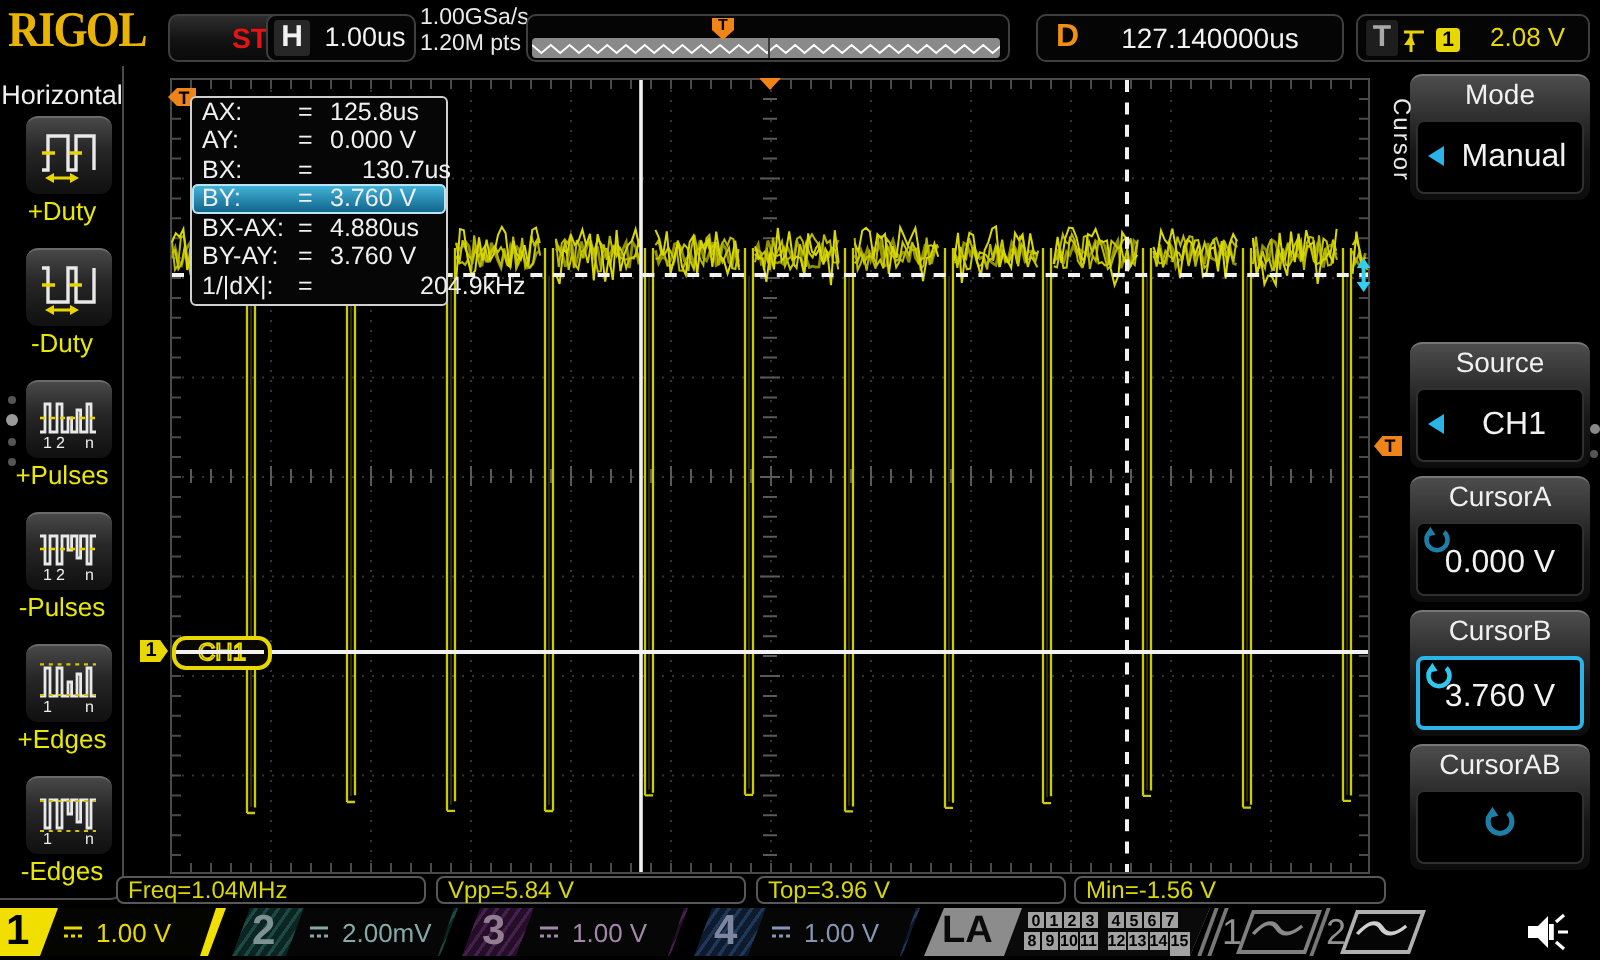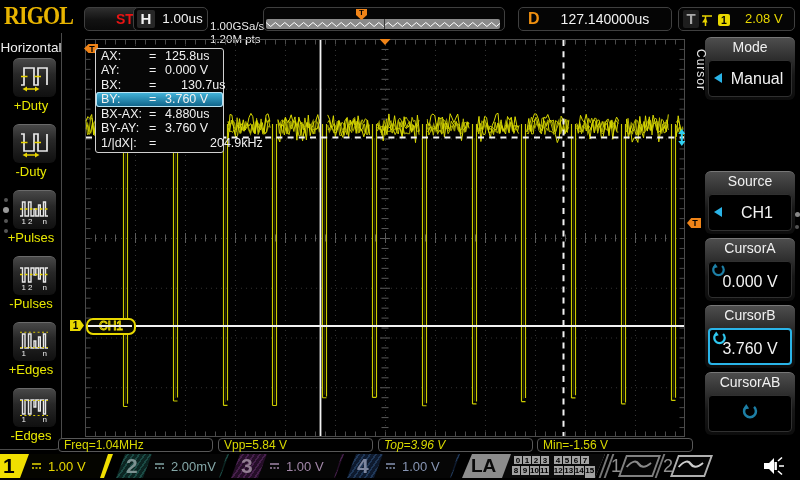--- a/index.html
+++ b/index.html
@@ -31,21 +31,21 @@
 #mbox span { line-height:14.6px; }
 </style></head><body>
 <div id="scr">
 
   <div style="position:absolute;left:4px;top:2px;font-family:'Liberation Serif',serif;font-weight:bold;font-size:25px;color:#e8b400;letter-spacing:-1px;transform:scaleX(0.88);transform-origin:left;">RIGOL</div>
     <div class="tbox" style="left:84px;width:44px;background:linear-gradient(180deg,#2e2e2e,#121212 55%,#0a0a0a);text-align:left;padding-left:31px;"><span style="color:#e81414;font-weight:bold;font-size:14px;line-height:22px;">STOP</span></div>
     <div class="tbox" style="left:133px;width:73px;">
       <span style="position:absolute;left:3px;top:2px;width:18px;height:18px;background:#272727;border-radius:2px;color:#f2f2f2;font-weight:bold;font-size:15px;text-align:center;line-height:18px;">H</span>
       <span style="position:absolute;left:24px;top:0;right:0;color:#f2f2f2;font-size:13.5px;line-height:22px;text-align:center;">1.00us</span>
     </div>
-    <div style="position:absolute;left:210px;top:20px;color:#e8e8e8;font-size:11.5px;line-height:12.5px;">1.00GSa/s<br>1.20M pts</div>
+    <div style="position:absolute;left:210px;top:3px;color:#e8e8e8;font-size:11.5px;line-height:12.5px;">1.00GSa/s<br>1.20M pts</div>
     <div class="tbox" style="left:263px;width:240px;">
       <div style="position:absolute;left:2px;top:10.5px;width:234px;height:10px;background:#8a8a8a;border-radius:2px;">
         <svg width="234" height="10" viewBox="0 0 234 10" style="position:absolute;left:0;top:0;">
           <polyline points="0,3.5 4.7,7.5 9.4,3.5 14.1,7.5 18.8,3.5 23.5,7.5 28.2,3.5 32.9,7.5 37.6,3.5 42.3,7.5 47.0,3.5 51.7,7.5 56.4,3.5 61.1,7.5 65.8,3.5 70.5,7.5 75.2,3.5 79.9,7.5 84.6,3.5 89.3,7.5 94.0,3.5 98.7,7.5 103.4,3.5 108.1,7.5 112.8,3.5 117.5,7.5 122.2,3.5 126.9,7.5 131.6,3.5 136.3,7.5 141.0,3.5 145.7,7.5 150.4,3.5 155.1,7.5 159.8,3.5 164.5,7.5 169.2,3.5 173.9,7.5 178.6,3.5 183.3,7.5 188.0,3.5 192.7,7.5 197.4,3.5 202.1,7.5 206.8,3.5 211.5,7.5 216.2,3.5 220.9,7.5 225.6,3.5 230.3,7.5 235.0,3.5" fill="none" stroke="#fff" stroke-width="1"></polyline>
         </svg>
         <div style="position:absolute;left:118px;top:0;width:1px;height:10px;background:#3a3a3a;"></div>
       </div>
       <div style="position:absolute;left:92px;top:1px;width:11px;height:11px;background:#f08418;clip-path:polygon(0 0,100% 0,100% 55%,50% 100%,0 55%);"></div>
       <div style="position:absolute;left:92px;top:0px;width:11px;color:#000;font-size:8px;font-weight:bold;text-align:center;">T</div>
     </div>
@@ -248,21 +248,21 @@
       </div>
       <div style="position:absolute;left:0;top:86.7px;width:100%;height:14.45px;">
         <span style="position:absolute;left:5px;">1/|dX|:</span>
         <span style="position:absolute;left:53px;">=</span>
         <span style="position:absolute;left:70px;margin-left:44px;">204.9kHz</span>
       </div>
     </div>
 
   <div style="position:absolute;left:58px;top:438px;width:155px;height:13.5px;background:#000;border:1px solid #585858;border-radius:4px;color:#d8d800;font-size:12px;line-height:13px;padding-left:5px;box-sizing:border-box;">Freq=1.04MHz</div>
     <div style="position:absolute;left:218px;top:438px;width:155px;height:13.5px;background:#000;border:1px solid #585858;border-radius:4px;color:#d8d800;font-size:12px;line-height:13px;padding-left:5px;box-sizing:border-box;">Vpp=5.84 V</div>
-    <div style="position:absolute;left:378px;top:438px;width:155px;height:13.5px;background:#000;border:1px solid #585858;border-radius:4px;color:#d8d800;font-size:12px;line-height:13px;padding-left:5px;box-sizing:border-box;font-style:italic;">Top=3.96 V</div>
+    <div style="position:absolute;left:378px;top:438px;width:155px;height:13.5px;background:#000;border:1px solid #585858;border-radius:4px;color:#d8d800;font-size:12px;line-height:13px;padding-left:5px;box-sizing:border-box;">Top=3.96 V</div>
     <div style="position:absolute;left:537px;top:438px;width:156px;height:13.5px;background:#000;border:1px solid #585858;border-radius:4px;color:#d8d800;font-size:12px;line-height:13px;padding-left:5px;box-sizing:border-box;">Min=-1.56 V</div>
 
   <div class="mitem" style="top:37px;">
       <div class="mlab">Mode</div>
       <div class="mval" style="border:1px solid #303030;padding-left:20px;">
         <span class="tri"></span>
         <span class="mvt">Manual</span>
       </div>
     </div>
     <div class="mitem" style="top:171px;">

